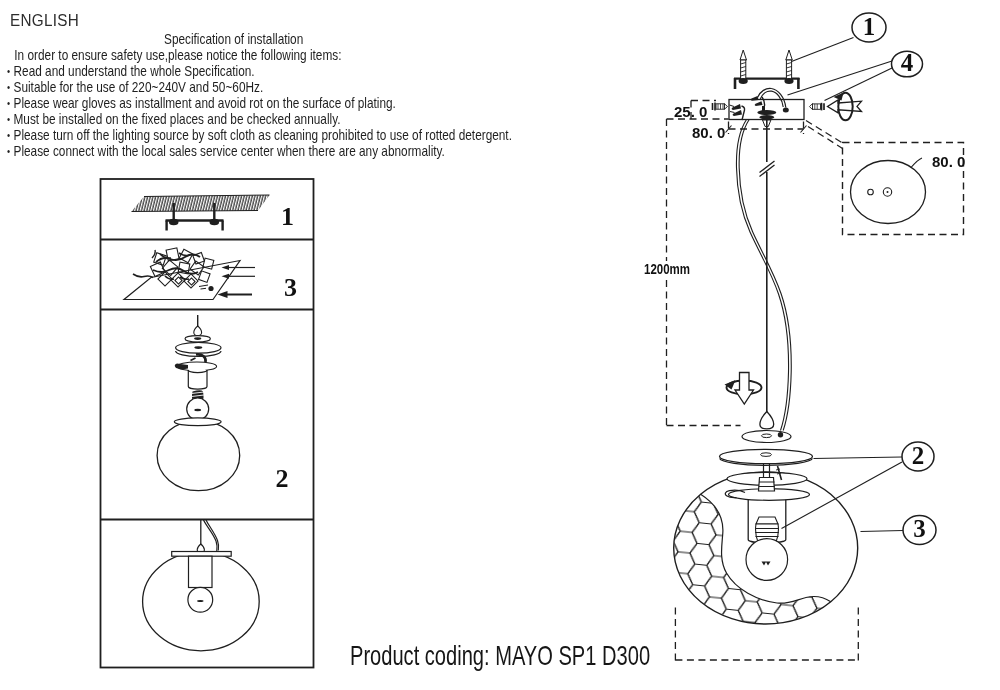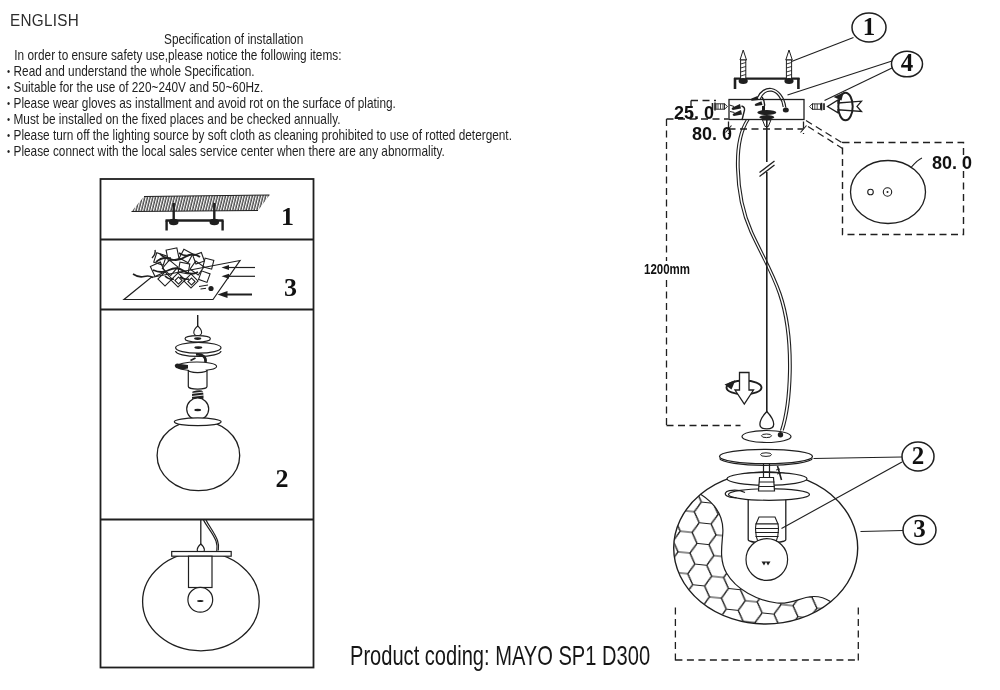--- a/index.html
+++ b/index.html
@@ -10,21 +10,21 @@
   .sx78 { transform:scaleX(0.815); transform-origin:left top; }
   .sx80 { transform:scaleX(0.925); transform-origin:left top; }
   .sx89 { transform:scaleX(0.705); transform-origin:left top; }
   #lang-label { left:10px; top:11.5px; font-size:16.5px; line-height:1; color:#2d2d2d; letter-spacing:0.3px; }
   #spec-head { left:163.5px; top:31.5px; font-size:14.5px; line-height:15.5px; }
   #spec-block { left:7px; top:48px; font-size:14.5px; line-height:15.5px; }
   #spec-block .line { display:block; }
   #spec-block .intro { padding-left:9px; }
   #spec-block .dot { display:inline-block; width:8px; font-size:11px; vertical-align:0.5px; }
   #product-line { left:349.5px; top:640.8px; font-size:28.5px; line-height:1; color:#161616; }
-  .dim { font-weight:bold; font-size:18px; color:#111; letter-spacing:0px; }
+  .dim { font-weight:bold; font-size:15px; color:#111; letter-spacing:0px; }
   .dimc { transform:translate(-50%,-50%); background:var(--bg); padding:0 2px; }
   .dimcn { transform:translate(-50%,-50%) scaleX(0.82); background:var(--bg); padding:0 2px; }
   .num { font-family:"Liberation Serif", serif; font-weight:bold; color:#111;
          transform:translate(-50%,-54%); }
   .panel-num { font-size:26px; }
   .callout-num { font-size:25px; }
   svg { position:absolute; left:0; top:0; }
   svg .ln { fill:none; stroke:var(--ink); }
   svg .wh { fill:var(--bg); stroke:var(--ink); }
   svg .dk { fill:var(--ink); stroke:none; }

